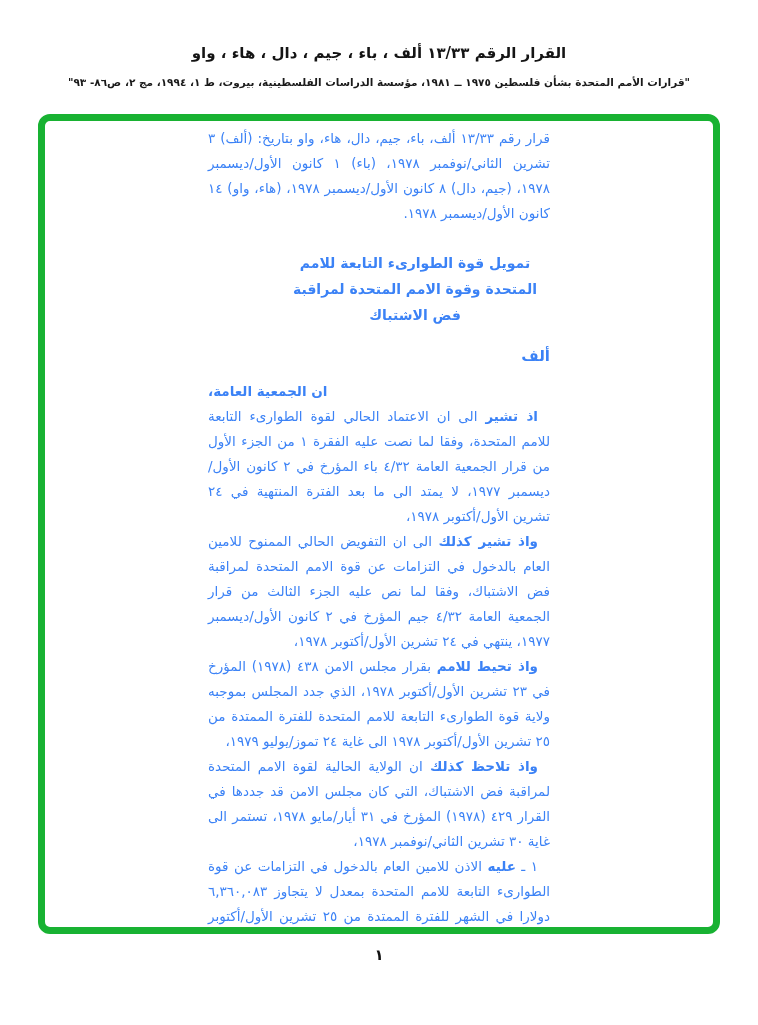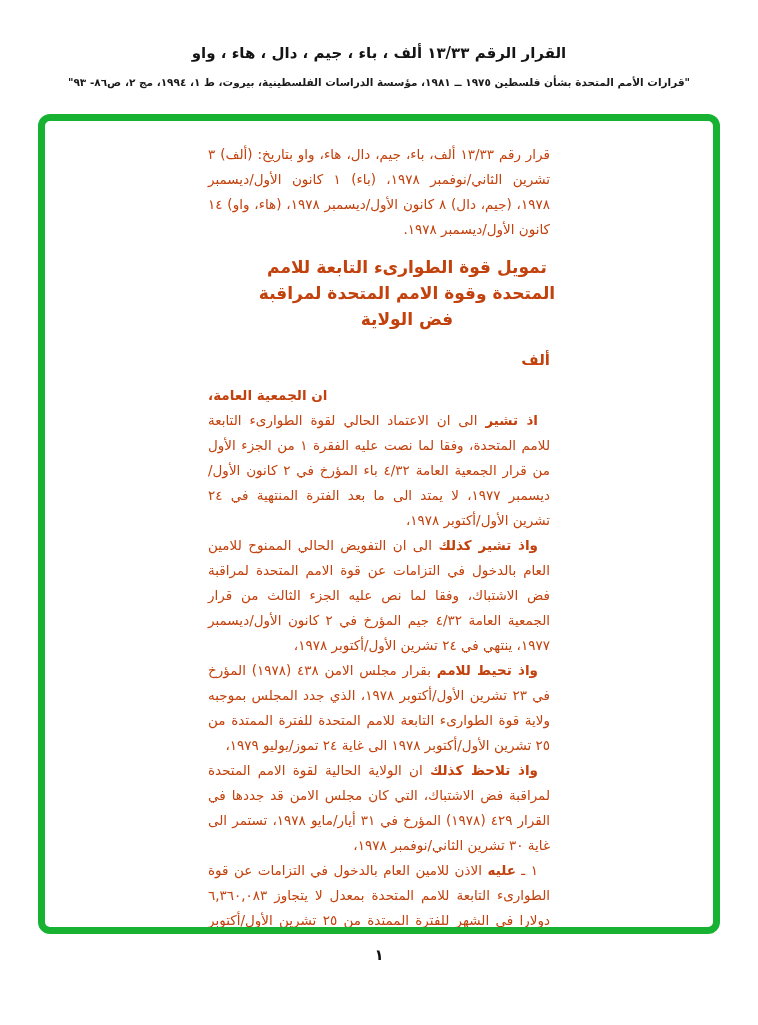--- a/index.html
+++ b/index.html
@@ -40,36 +40,36 @@
     height: 806px;
     border: 7px solid #18b232;
     border-radius: 12px;
     overflow: hidden;
     background: #ffffff;
   }
   .doc {
     direction: rtl;
     width: 342px;
     margin: 0 auto;
-    padding-top: 21px;
+    padding-top: 5px;
     font-size: 13.5px;
     line-height: 25px;
     text-align: justify;
-    color: #c2410c;
+    color: #3b82f6;
   }
   .doc p { margin: 0; }
   .intro { margin-bottom: 6px; }
   .doc-title {
     position: relative;
-    left: 28px;
+    left: 36px;
     text-align: center;
     font-weight: bold;
-    font-size: 17px;
+    font-size: 14px;
     line-height: 26px;
-    margin-top: 12px;
+    margin-top: 24px;
   }
   .section-heading {
     text-align: right;
     font-weight: bold;
     font-size: 15px;
     margin: 16px 0 10px 0;
   }
   .opening {
     font-weight: bold;
     text-align: left;
@@ -99,21 +99,21 @@
   </div>
 
   <div class="border-box">
     <div class="doc">
 
       <p class="intro">قرار رقم ١٣/٣٣ ألف، باء، جيم، دال، هاء، واو بتاريخ: (ألف) ٣ تشرين الثاني/نوفمبر ١٩٧٨، (باء) ١ كانون الأول/ديسمبر ١٩٧٨، (جيم، دال) ٨ كانون الأول/ديسمبر ١٩٧٨، (هاء، واو) ١٤ كانون الأول/ديسمبر ١٩٧٨.</p>
 
       <div class="doc-title">
         <div>تمويل قوة الطوارىء التابعة للامم</div>
         <div>المتحدة وقوة الامم المتحدة لمراقبة</div>
-        <div>فض الولاية</div>
+        <div>فض الاشتباك</div>
       </div>
 
       <div class="section-heading">ألف</div>
 
       <p class="opening">ان الجمعية العامة،</p>
 
       <p class="para"><span class="lead">اذ تشير</span><span> الى ان الاعتماد الحالي لقوة الطوارىء التابعة للامم المتحدة، وفقا لما نصت عليه الفقرة ١ من الجزء الأول من قرار الجمعية العامة ٤/٣٢ باء المؤرخ في ٢ كانون الأول/ديسمبر ١٩٧٧، لا يمتد الى ما بعد الفترة المنتهية في ٢٤ تشرين الأول/أكتوبر ١٩٧٨،</span></p>
 
       <p class="para"><span class="lead">واذ تشير كذلك</span><span> الى ان التفويض الحالي الممنوح للامين العام بالدخول في التزامات عن قوة الامم المتحدة لمراقبة فض الاشتباك، وفقا لما نص عليه الجزء الثالث من قرار الجمعية العامة ٤/٣٢ جيم المؤرخ في ٢ كانون الأول/ديسمبر ١٩٧٧، ينتهي في ٢٤ تشرين الأول/أكتوبر ١٩٧٨،</span></p>
 

